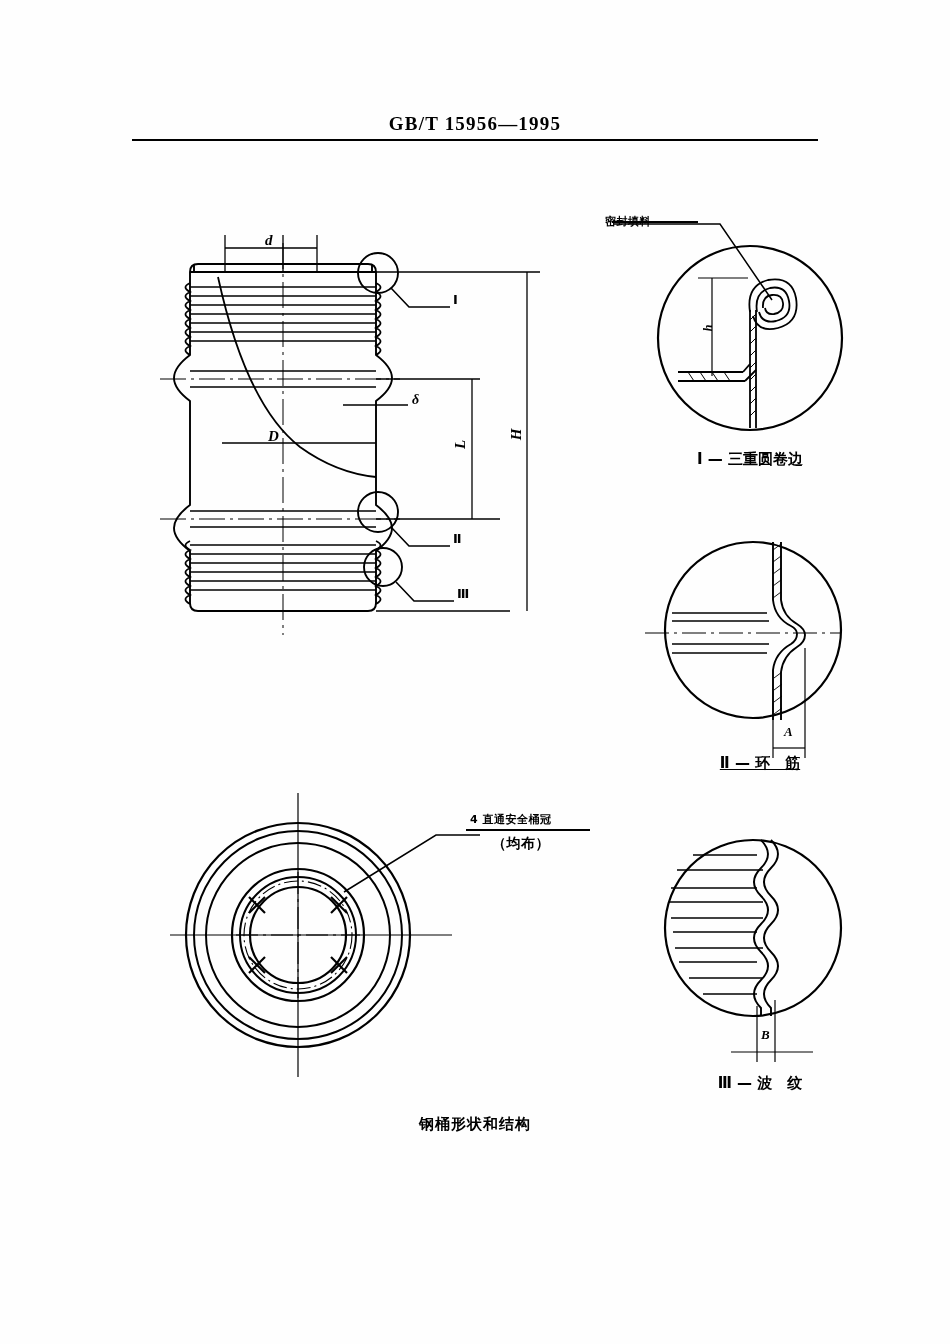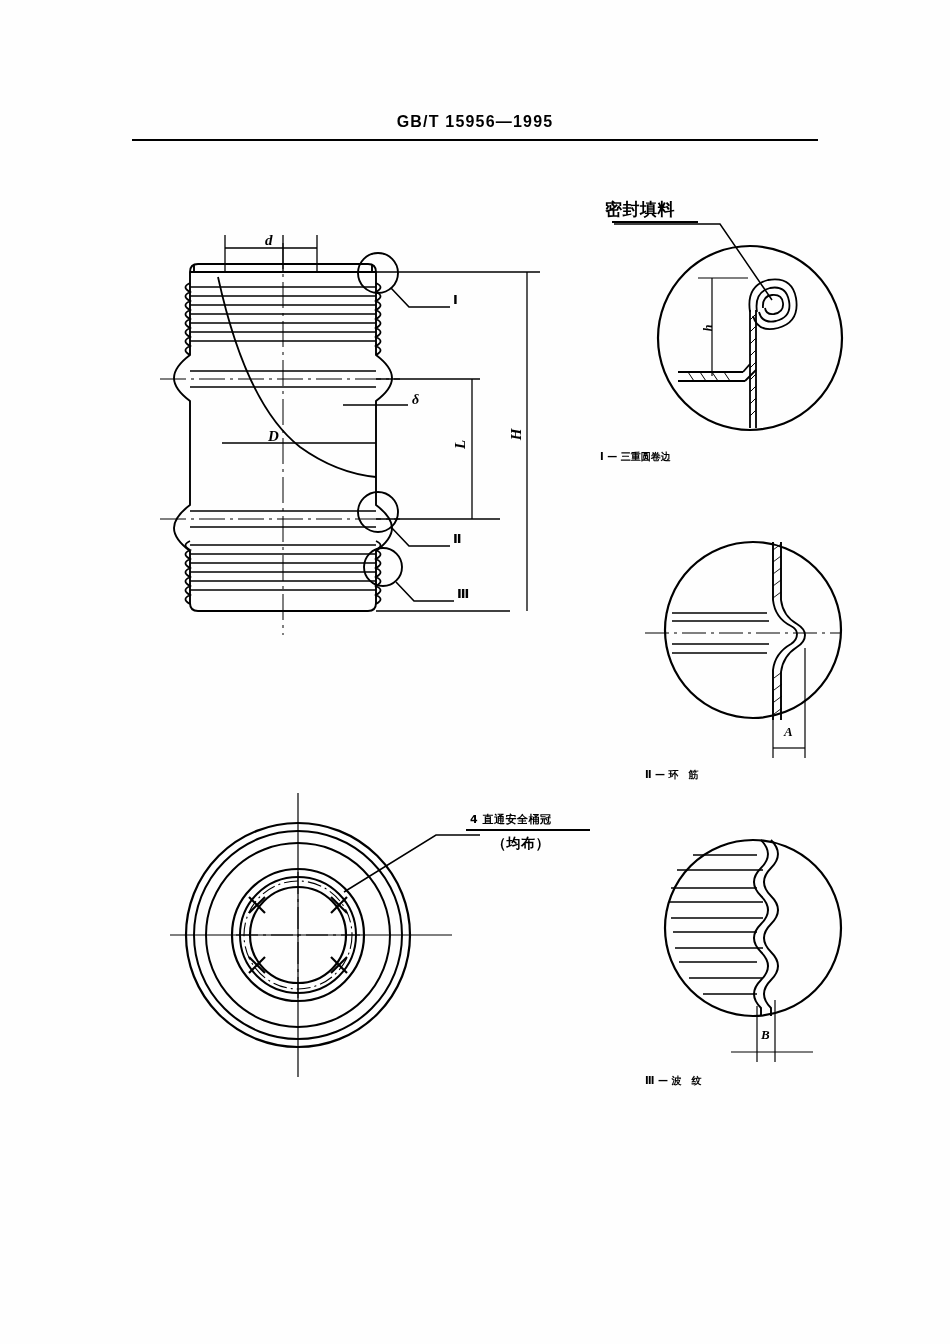--- a/index.html
+++ b/index.html
@@ -9,22 +9,22 @@
     color:#000;
   }
   .page{position:absolute;inset:0;background:#fefefe;}
 
   
   .header{
     position:absolute;left:0;right:0;top:113px;height:40px;
   }
   .std-code{
     position:absolute;left:0;right:0;top:0;text-align:center;
-    font-size:16px;font-weight:bold;letter-spacing:1.2px;
-    font-family:Liberation Sans, sans-serif;
+    font-size:19px;font-weight:bold;letter-spacing:1.2px;
+    font-family:Liberation Serif, serif;
   }
   .header-rule{
     position:absolute;left:132px;right:132px;top:26px;height:0;
     border-top:2.6px solid #000;
   }
 
   
   .lbl{position:absolute;white-space:nowrap;line-height:1;}
   .ital{font-family:"Liberation Serif","DejaVu Serif",serif;font-style:italic;font-weight:bold;}
   .cn{font-family:"DejaVu Sans",sans-serif;font-weight:bold;}
@@ -32,21 +32,21 @@
   svg{display:block;overflow:visible;}
 
   
   .fig-caption{
     position:absolute;left:0;right:0;top:1115px;text-align:center;
     font-size:15px;font-weight:bold;letter-spacing:1px;
     font-family:"DejaVu Sans",sans-serif;
   }
 
   .detail-caption{
-    position:absolute;font-size:10px;font-weight:bold;
+    position:absolute;text-align:center;font-size:15px;font-weight:bold;
     font-family:"DejaVu Sans",sans-serif;white-space:nowrap;
   }
 </style>
 </head>
 <body>
 
 <div class="page">
 
   <div class="header">
     <div class="std-code">GB/T 15956—1995</div>
@@ -222,21 +222,21 @@
       </g>
 
       <g fill="none" stroke="#000" stroke-width="1.5">
         <path d="M172,100 L120,24 L14,24"></path>
       </g>
       <g stroke="#000" stroke-width="1.8">
         <path d="M12,22 L98,22"></path>
       </g>
     </svg>
 
-    <div class="lbl cn" style="left:5px;top:1px;font-size:17px;letter-spacing:0.5px;">密封填料</div>
+    <div class="lbl cn" style="left:5px;top:16px;font-size:11px;letter-spacing:0.5px;">密封填料</div>
 
     <div class="lbl ital rot" style="left:105px;top:122px;font-size:12px;">h</div>
 
     <div class="detail-caption" style="left:0;width:300px;top:250px;">Ⅰ — 三重圆卷边</div>
   </div>
 
   <div style="position:absolute;left:645px;top:520px;width:250px;height:280px;">
     <svg width="250" height="250" viewBox="0 0 250 250">
       <circle cx="108" cy="110" r="88" fill="none" stroke="#000" stroke-width="2.2"></circle>
 
@@ -272,21 +272,21 @@
 
       <g fill="none" stroke="#000" stroke-width="1.2">
         <path d="M128,200 L128,238"></path>
         <path d="M160,128 L160,238"></path>
         <path d="M128,228 L160,228"></path>
       </g>
     </svg>
 
     <div class="lbl ital" style="left:139px;top:205px;font-size:13px;">A</div>
 
-    <div class="detail-caption" style="left:0;width:230px;top:248px;">Ⅱ — 环　筋</div>
+    <div class="detail-caption" style="left:0;width:230px;top:234px;text-decoration:underline;">Ⅱ — 环　筋</div>
   </div>
 
   <div style="position:absolute;left:645px;top:830px;width:250px;height:280px;">
     <svg width="250" height="250" viewBox="0 0 250 250">
       <circle cx="108" cy="98" r="88" fill="none" stroke="#000" stroke-width="2.2"></circle>
 
       <g fill="none" stroke="#000" stroke-width="1.9">
         <path d="M116,10 q14,14 0,28 q-14,14 0,28 q14,14 0,28
                  q-14,14 0,28 q14,14 0,28 q-14,14 0,28 L116,186"></path>
         <path d="M126,10 q14,14 0,28 q-14,14 0,28 q14,14 0,28
@@ -359,14 +359,15 @@
       </g>
       <g stroke="#000" stroke-width="1.8">
         <path d="M296,50 L420,50"></path>
       </g>
     </svg>
 
     <div class="lbl cn" style="left:300px;top:34px;font-size:11px;letter-spacing:0.5px;">4 直通安全桶冠</div>
     <div class="lbl cn" style="left:322px;top:56px;font-size:14px;letter-spacing:0.5px;">（均布）</div>
   </div>
 
+  <div class="fig-caption">钢桶形状和结构</div>
 
 </div>
 
 </body></html>

